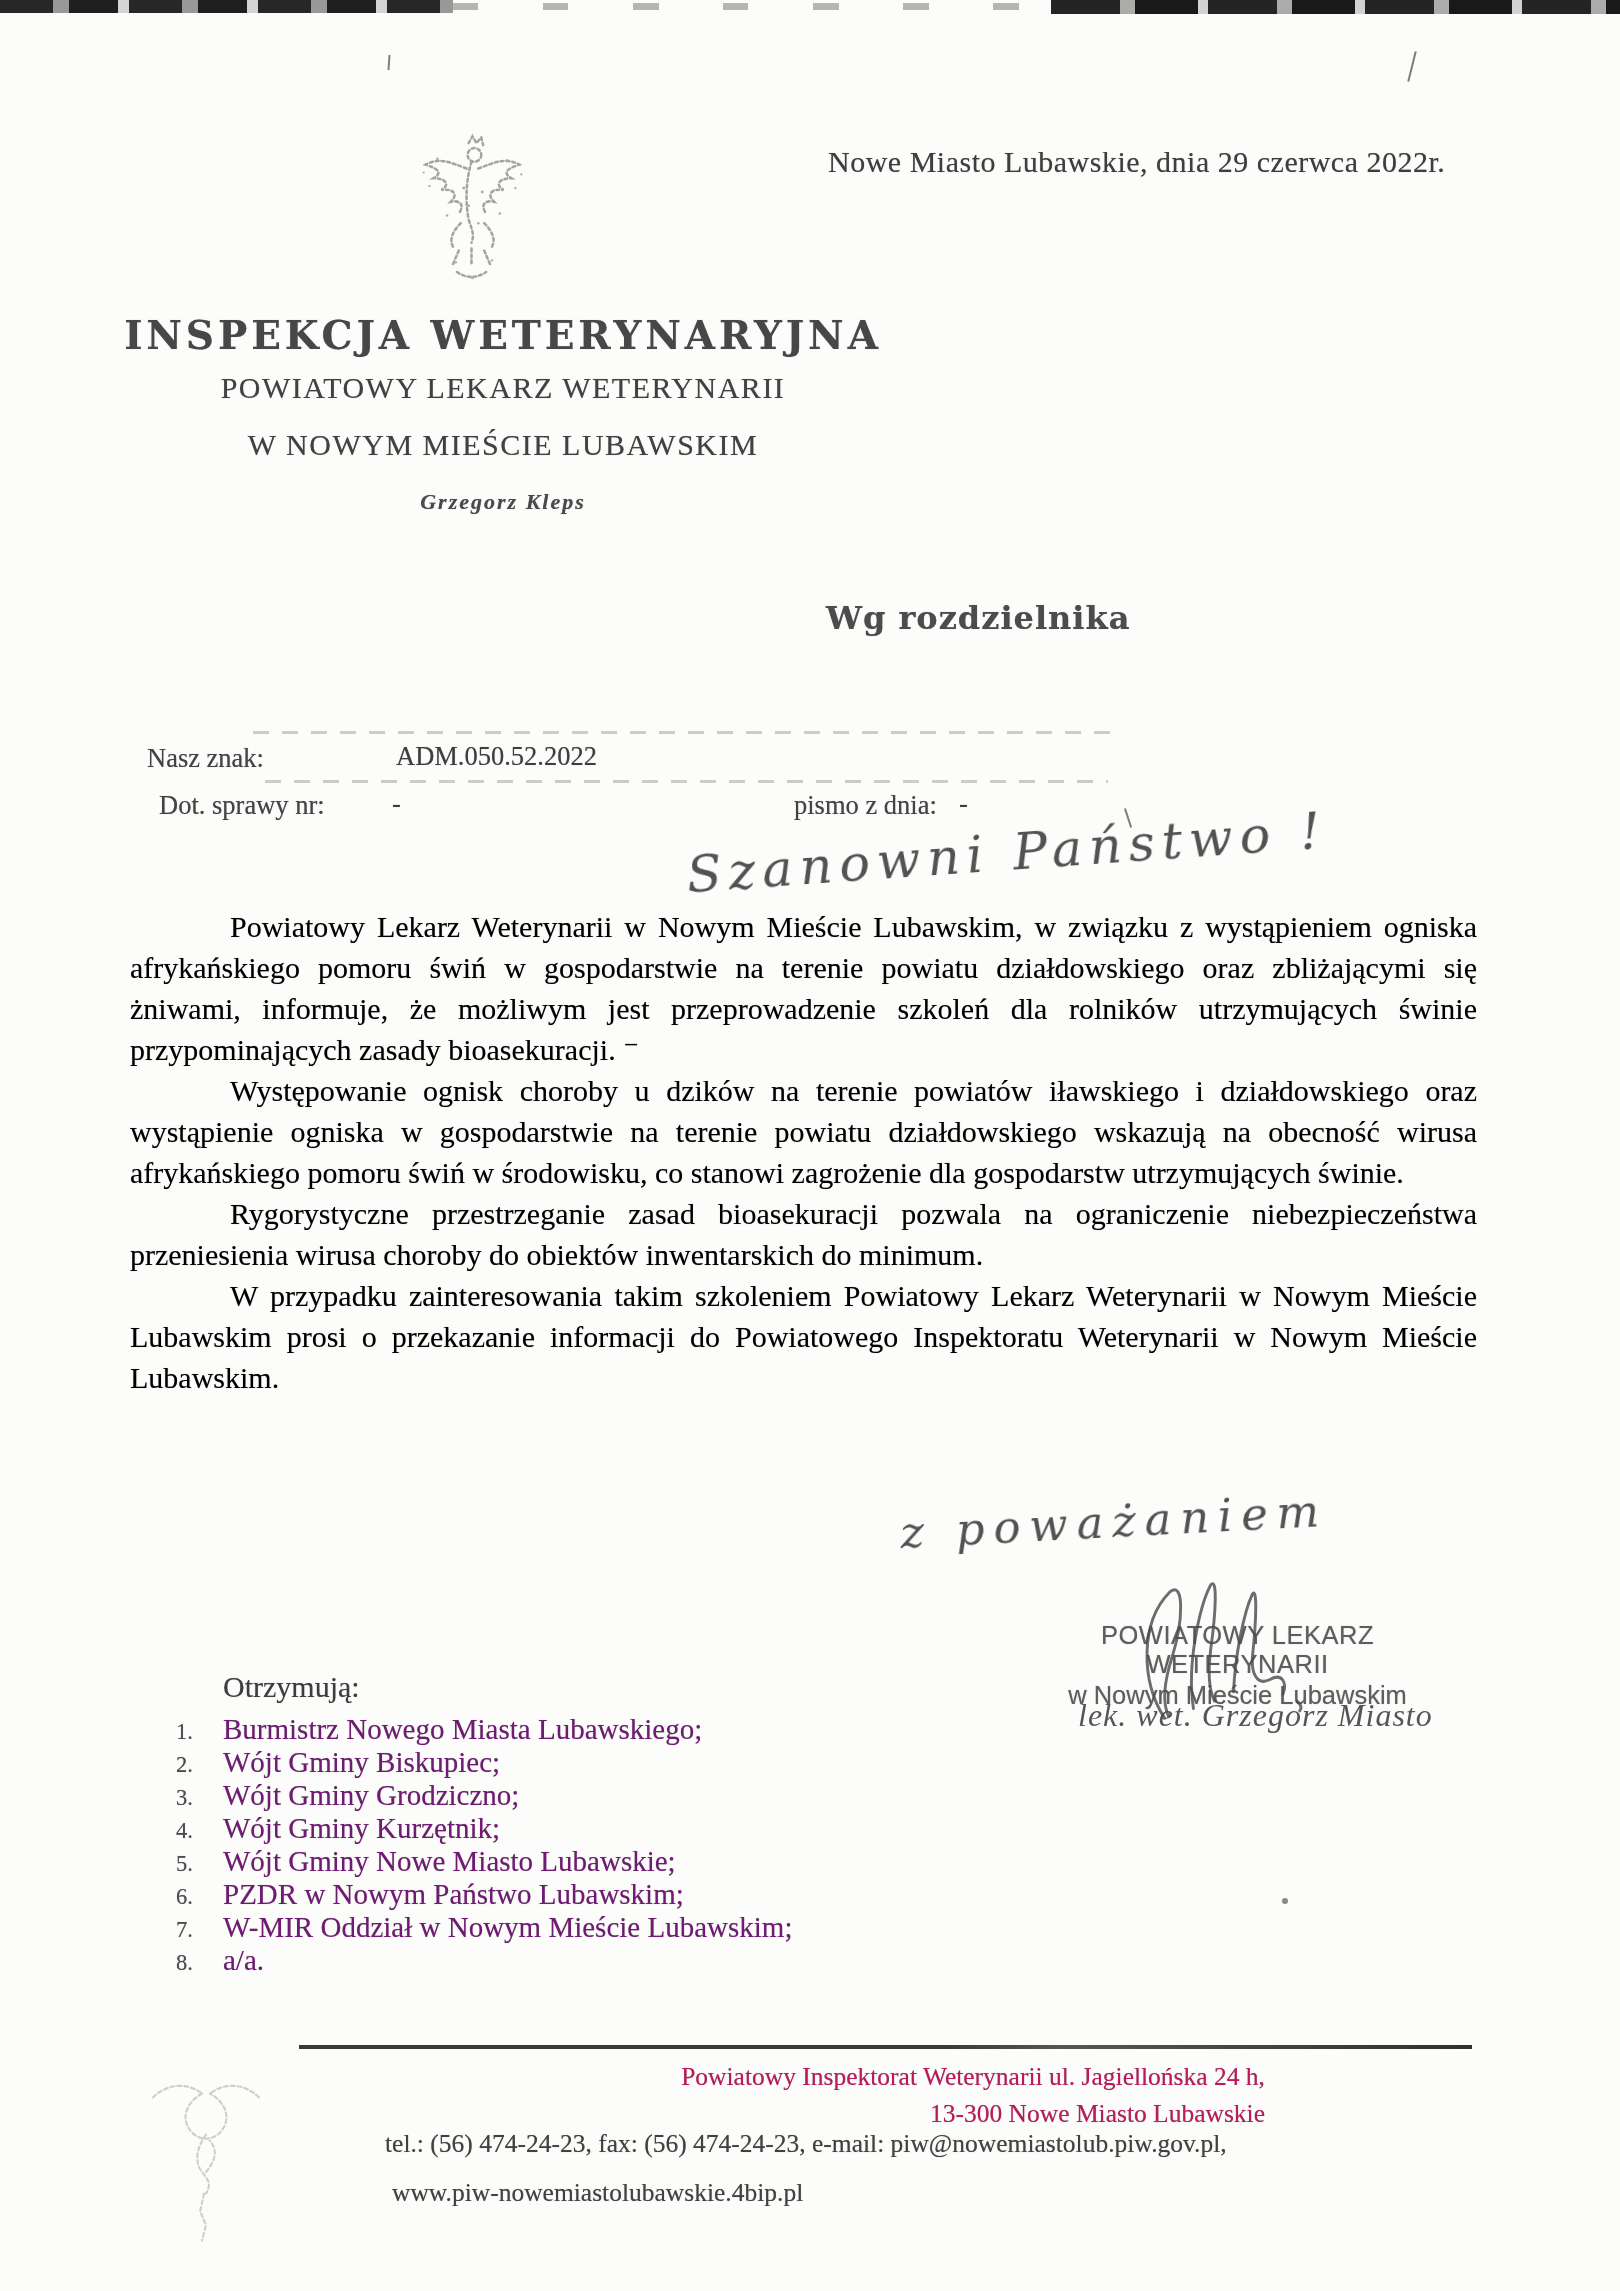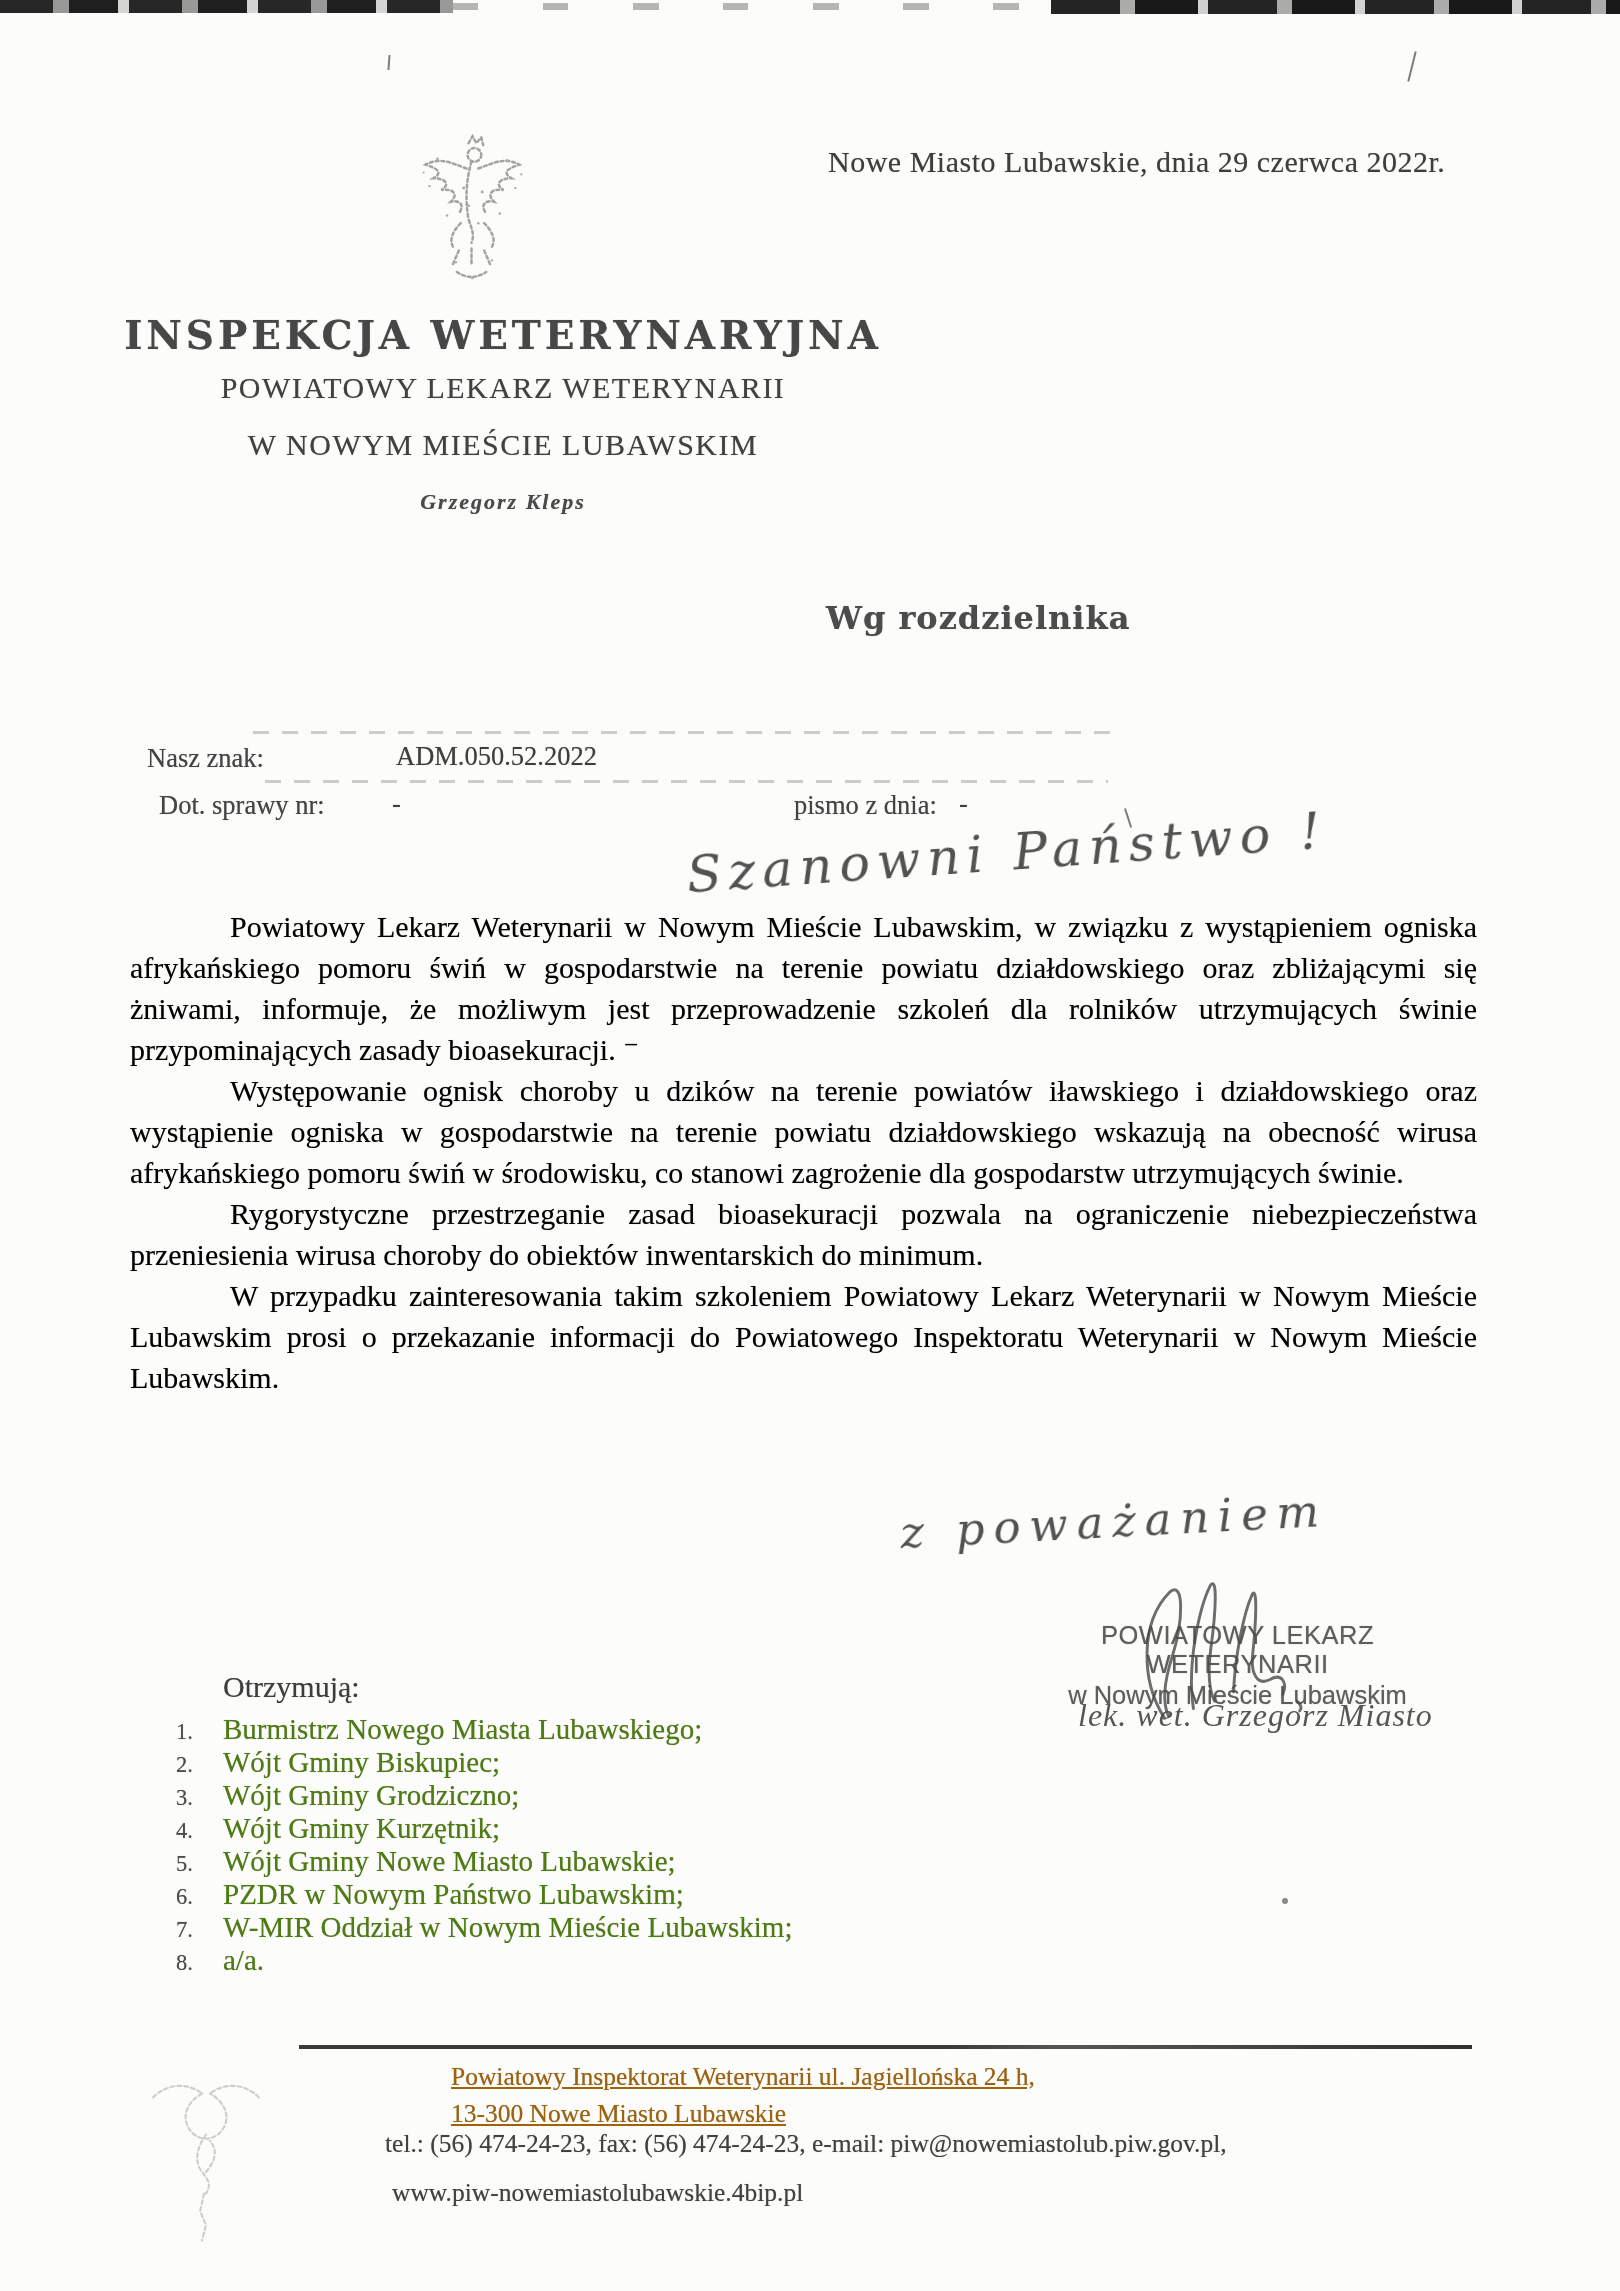--- a/index.html
+++ b/index.html
@@ -64,26 +64,26 @@
   .stamp .st-1{font-size:25.5px;letter-spacing:0.5px;}
   .stamp .st-2{font-size:25.5px;margin-top:2px;}
   .signer{left:1078px;top:1697px;font-size:32px;font-style:italic;letter-spacing:1px;color:#565656;
     font-family:"Liberation Serif",serif;filter:blur(0.3px);}
 
   
   .recip-head{left:223px;top:1670px;font-size:30px;color:#3d3d3d;}
   .recipients{left:176px;top:1713px;}
   .recip-row{display:flex;height:33px;align-items:baseline;}
   .recip-no{width:47px;font-size:22.5px;color:#4c4c4c;}
-  .recip-text{font-size:29px;color:#4d7c0f;}
+  .recip-text{font-size:29px;color:#701a75;}
 
   
   .footer-rule{left:299px;top:2045px;width:1173px;height:3.9px;
     background:linear-gradient(90deg,#3a3a3a 0 55%,#565656 65%,#303030 100%);filter:blur(0.4px);}
-  .footer-center{left:451px;top:2058px;width:814px;text-align:left;font-size:25.5px;line-height:37px;color:#a16207;text-decoration:underline;}
+  .footer-center{left:451px;top:2058px;width:814px;text-align:right;font-size:25.5px;line-height:37px;color:#be185d;}
   .footer-tel{left:385px;top:2129px;font-size:25.5px;color:#414141;}
   .footer-www{left:392px;top:2178px;font-size:25.5px;color:#414141;}
 
   .speck{position:absolute;background:#8a8a8a;border-radius:50%;filter:blur(0.5px);}
 </style>
 </head>
 <body>
 
 <div class="page">
 

